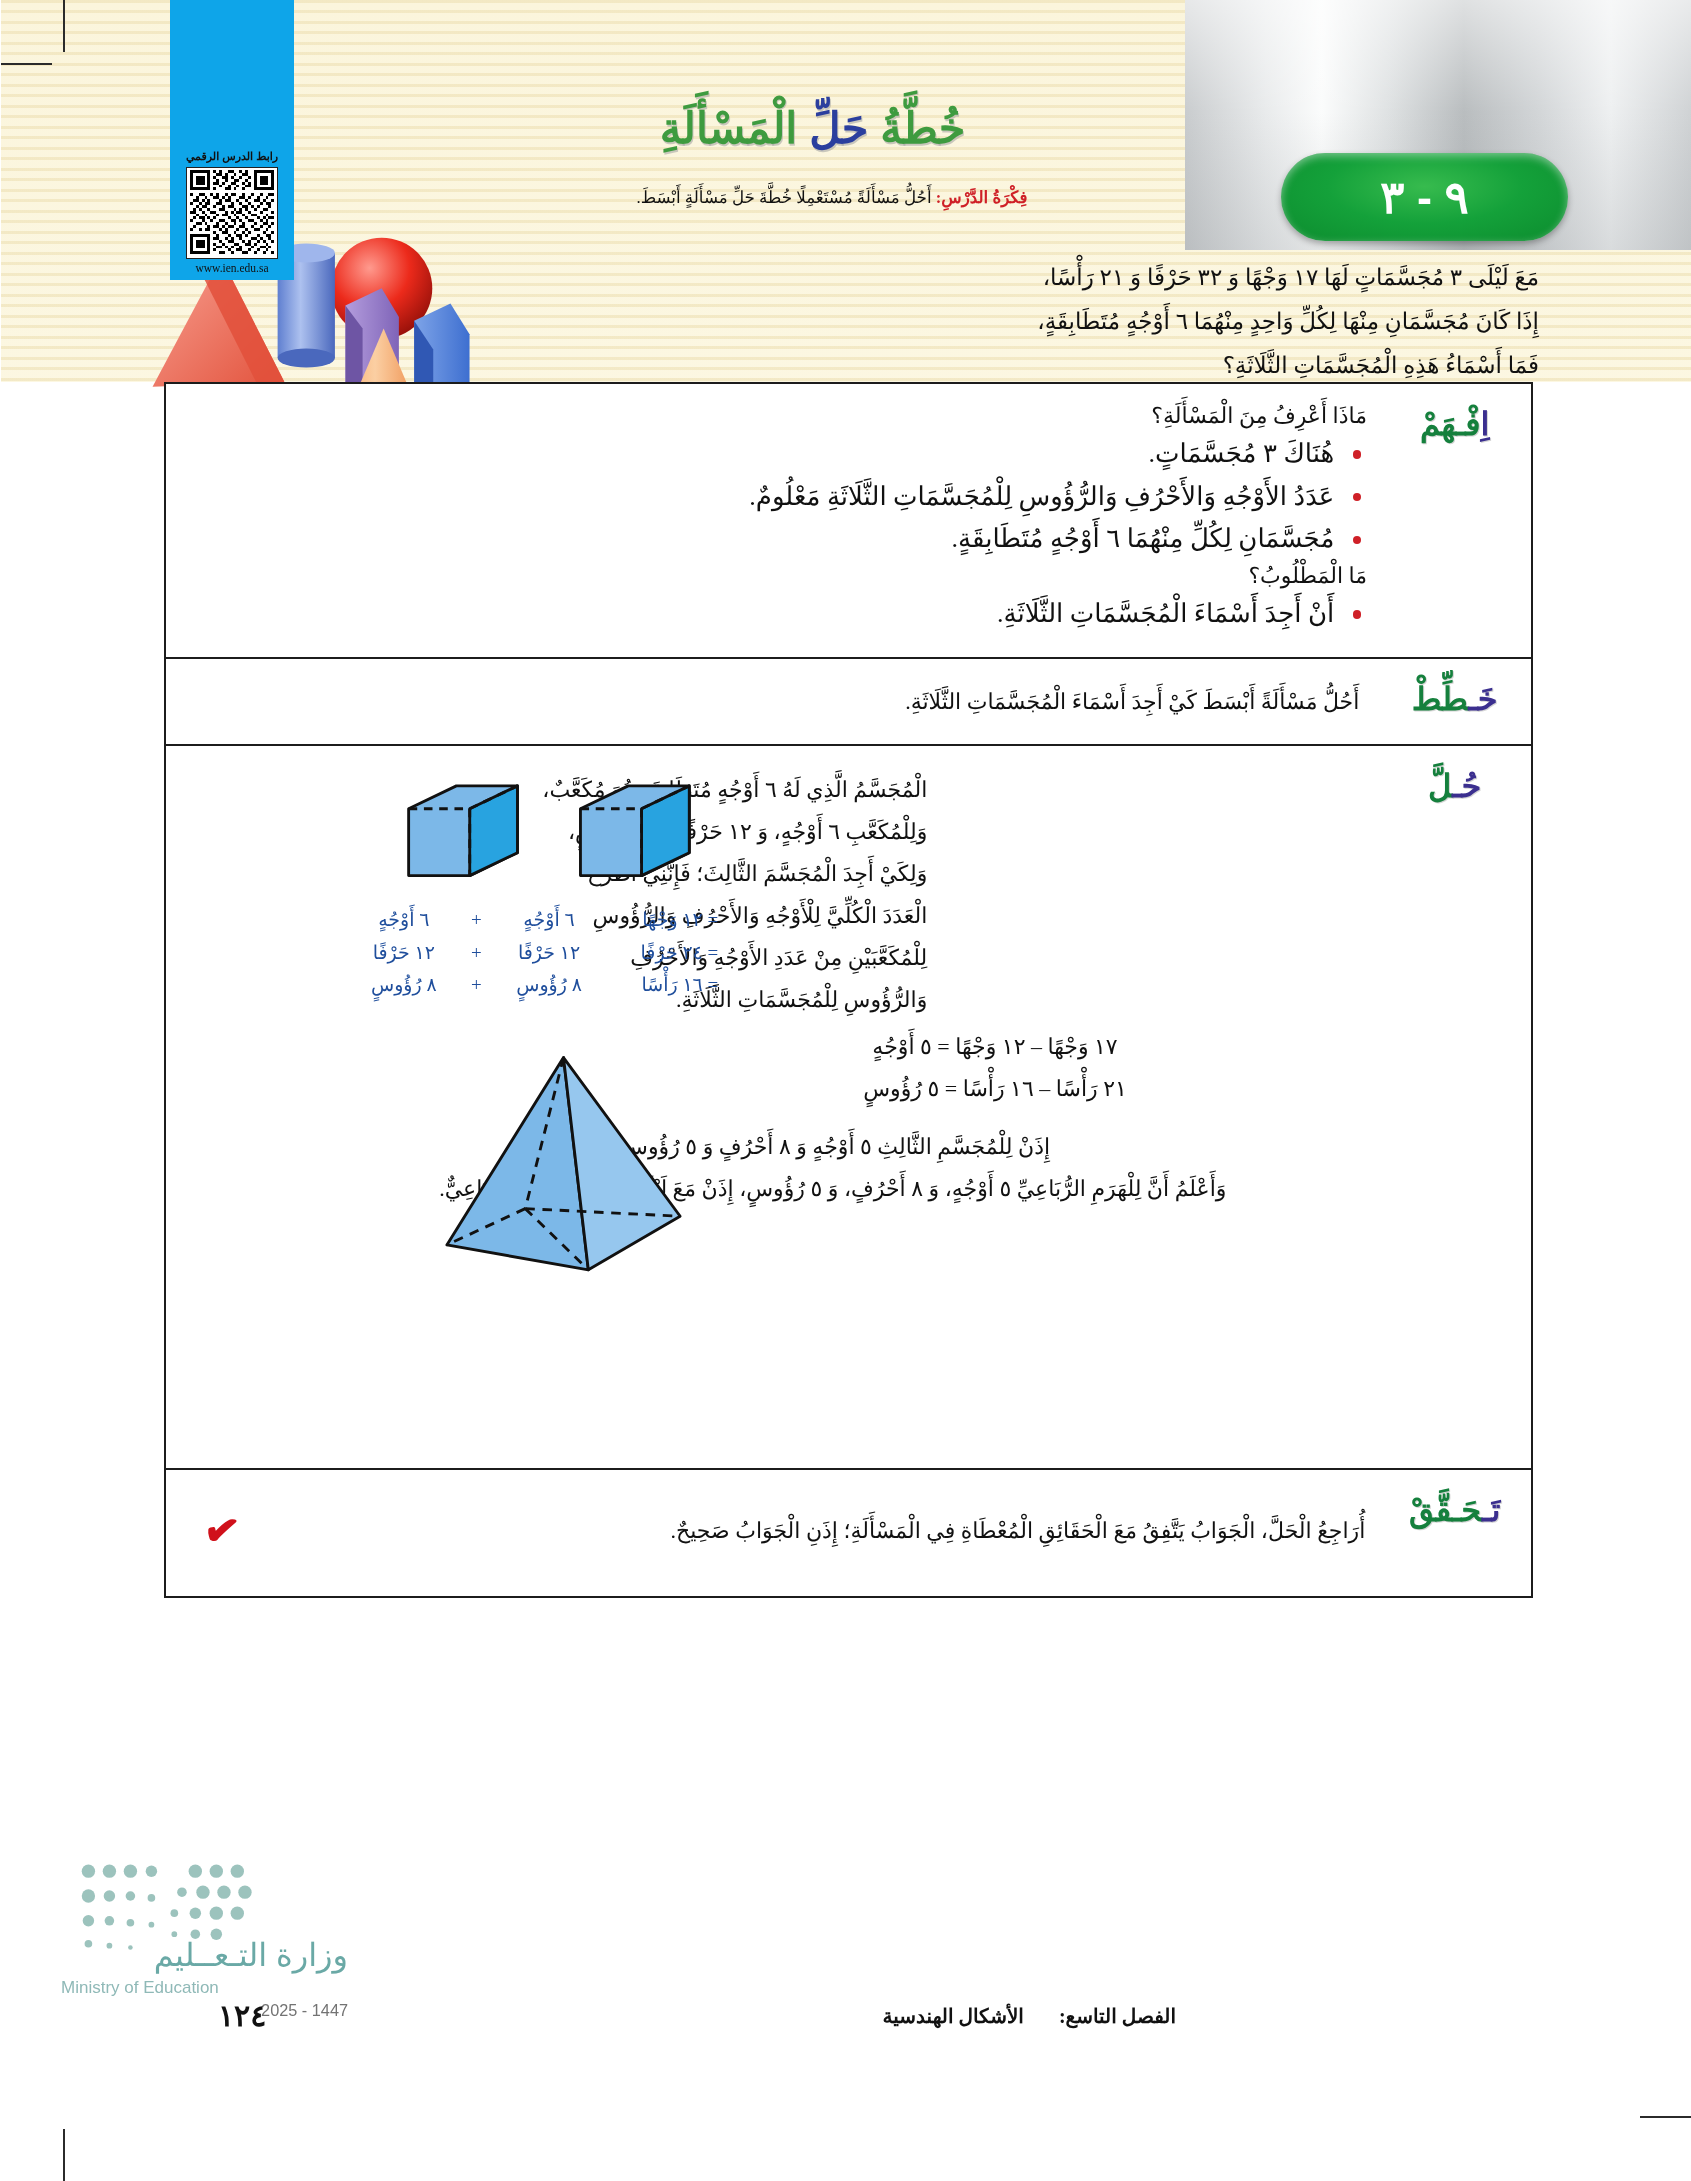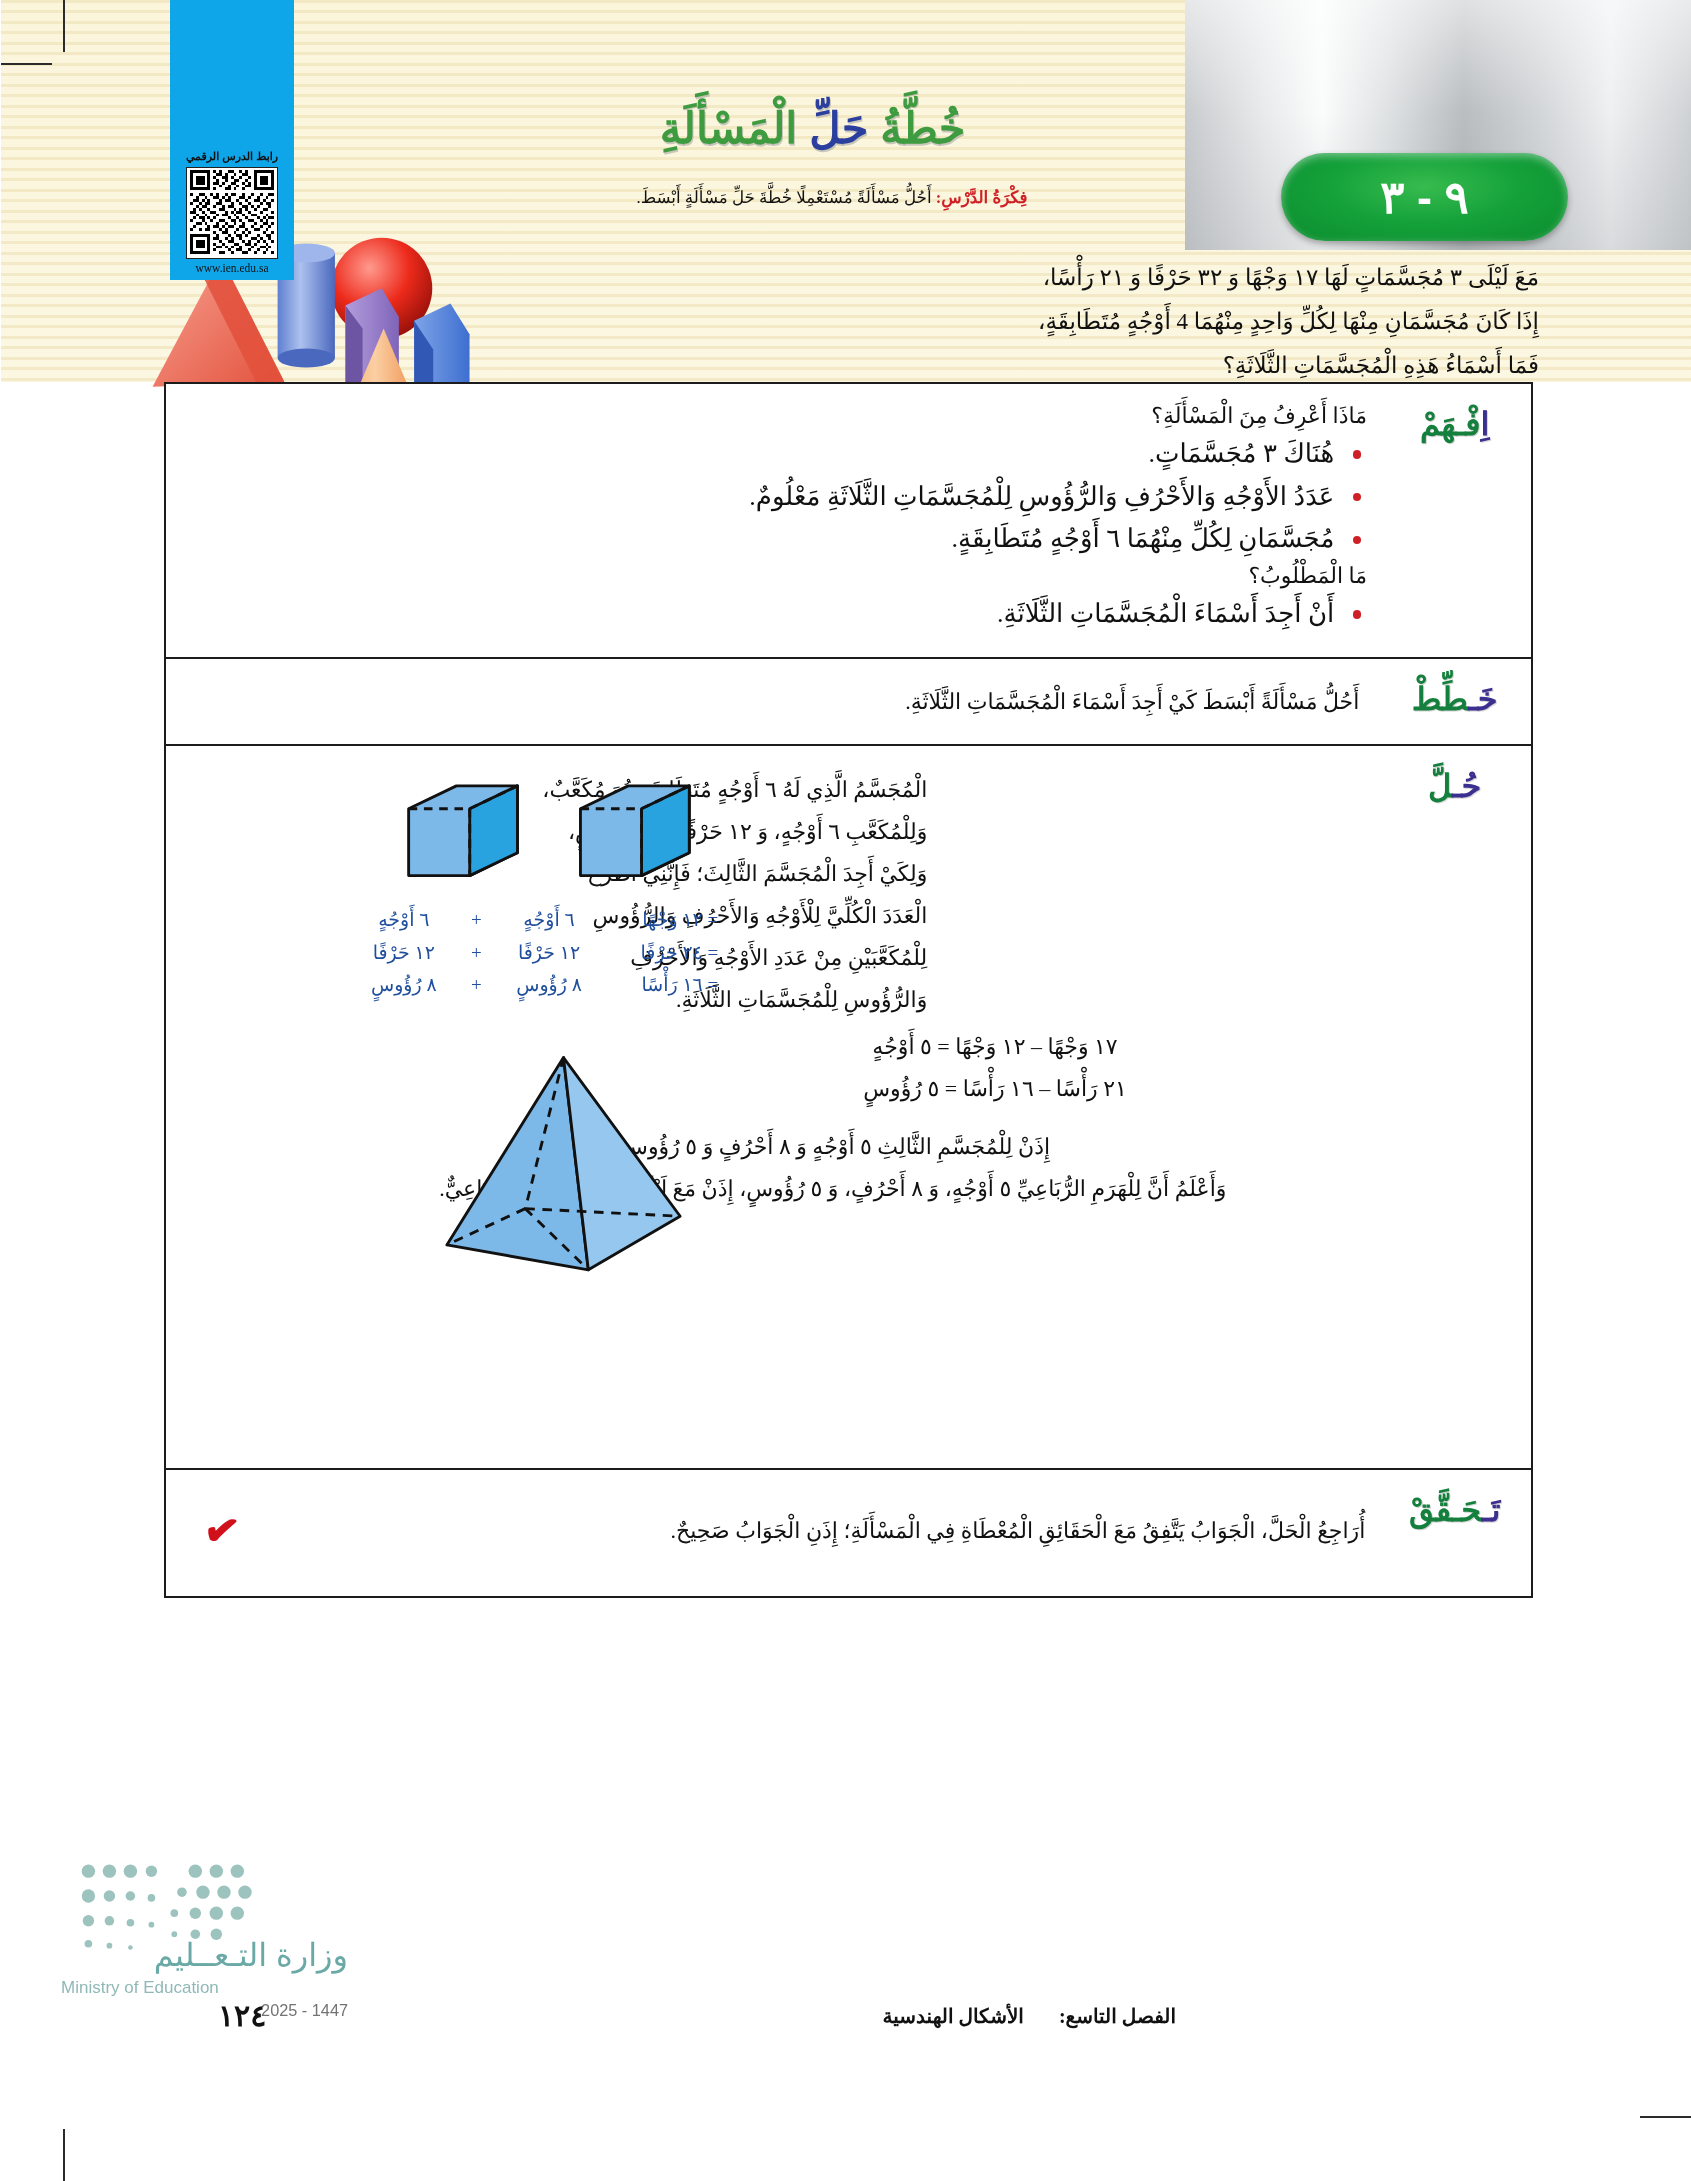--- a/index.html
+++ b/index.html
@@ -475,21 +475,21 @@
     <ellipse cx="252" cy="236" rx="56" ry="17" fill="#ef8c3c"></ellipse>
 
     <polygon points="48,196 92,176 136,196 136,242 92,262 48,242" fill="url(#gGrn)"></polygon>
     <polygon points="48,196 92,216 92,262 48,242" fill="#17894a"></polygon>
     <polygon points="92,216 136,196 136,242 92,262" fill="#2fb36a"></polygon>
   </svg>
 </div>
 
 <div id="problem">
   <div>مَعَ لَيْلَى ٣ مُجَسَّمَاتٍ لَهَا ١٧ وَجْهًا وَ ٣٢ حَرْفًا وَ ٢١ رَأْسًا،</div>
-  <div>إِذَا كَانَ مُجَسَّمَانِ مِنْهَا لِكُلِّ وَاحِدٍ مِنْهُمَا 4 أَوْجُهٍ مُتَطَابِقَةٍ،</div>
+  <div>إِذَا كَانَ مُجَسَّمَانِ مِنْهَا لِكُلِّ وَاحِدٍ مِنْهُمَا ٦ أَوْجُهٍ مُتَطَابِقَةٍ،</div>
   <div>فَمَا أَسْمَاءُ هَذِهِ الْمُجَسَّمَاتِ الثَّلَاثَةِ؟</div>
 </div>
 
 <div id="work-table">
 
   <div class="row">
     <div class="step-label">
       <span class="b">اِ</span><span class="g">فْـهَمْ</span>
     </div>
     <div class="step-body">

